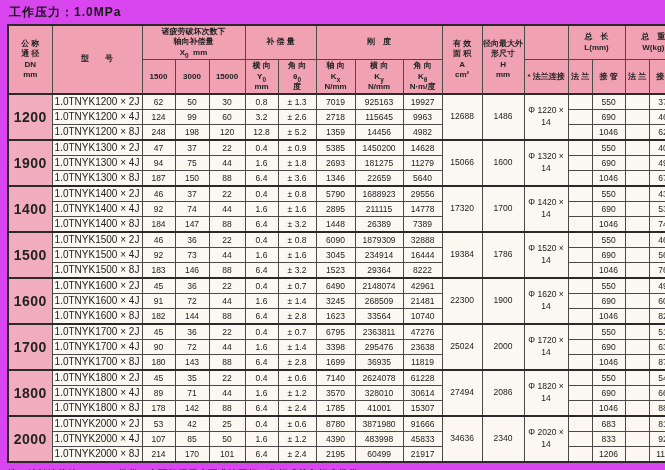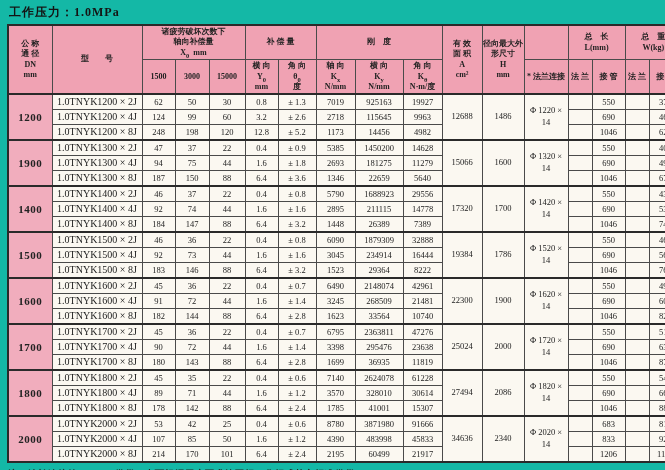--- a/index.html
+++ b/index.html
@@ -1,39 +1,39 @@
 <!DOCTYPE html>
 <html><head>
 <meta charset="utf-8">
 <style>
   html,body { margin:0; padding:0; }
   body { background:#e9bcc7; }
   .page {
     position:relative; width:665px; height:470px; overflow:hidden;
-    background:#14b8a6; box-sizing:border-box; padding:2px 14px 0 7px;
-    font-family:Liberation Serif, serif; color:#1b1b1b;
+    background:#d946ef; box-sizing:border-box; padding:2px 14px 0 7px;
+    font-family:Liberation Sans, sans-serif; color:#1b1b1b;
   }
   .titlebar { display:flex; justify-content:space-between; align-items:flex-start;
     padding:2px 2px 3px 2px; }
   .title-left  { font-size:12px; font-weight:bold; letter-spacing:1px; color:#141414; }
   .title-right { font-size:12.5px; font-weight:bold; letter-spacing:1px; color:#141414; }
 
   table.spec { border-collapse:collapse; table-layout:fixed; width:651px;
     border:2px solid #2a2a2a; background:#fbf8f1; }
   .spec th, .spec td {
     border:1px solid #4a4a4a; text-align:center; vertical-align:middle;
     padding:0 1px; overflow:hidden; white-space:nowrap;
   }
   .spec thead th {
     background:#f0a2b3; font-weight:bold; font-size:8px; line-height:1.3;
     color:#222; padding:1px 0;
   }
   .spec thead { border-bottom:2px solid #2a2a2a; }
   .spec td { font-size:8.5px; line-height:1; height:14px; background:#fbf8f1; color:#222; }
-  td.dn { background:#f1adbd; font-size:11px; font-weight:bold; letter-spacing:0.5px; }
+  td.dn { background:#f1adbd; font-size:14px; font-weight:bold; letter-spacing:0.5px; }
   td.model { font-size:10px; }
   td.merged { font-size:8.5px; line-height:1.4; white-space:normal; }
   tr.group-start td { border-top:2px solid #2a2a2a; }
   sub { font-size:6.5px; line-height:0; }
   .footnote { margin-top:5px; font-size:9.5px; font-weight:bold; color:#252525;
     letter-spacing:0.5px; padding-left:1px; }
 </style>
 </head>
 <body>
 
@@ -175,21 +175,21 @@
           <td></td>
           <td>462</td>
         </tr>
         <tr>
           <td class="model">1.0TNYK1200 × 8J</td>
           <td>248</td>
           <td>198</td>
           <td>120</td>
           <td>12.8</td>
           <td>± 5.2</td>
-          <td>1173</td>
+          <td>1359</td>
           <td>14456</td>
           <td>4982</td>
           <td></td>
           <td>1046</td>
           <td></td>
           <td>628</td>
         </tr>
         <tr class="group-start">
           <td class="dn" rowspan="3">1900</td>
           <td class="model">1.0TNYK1300 × 2J</td>

